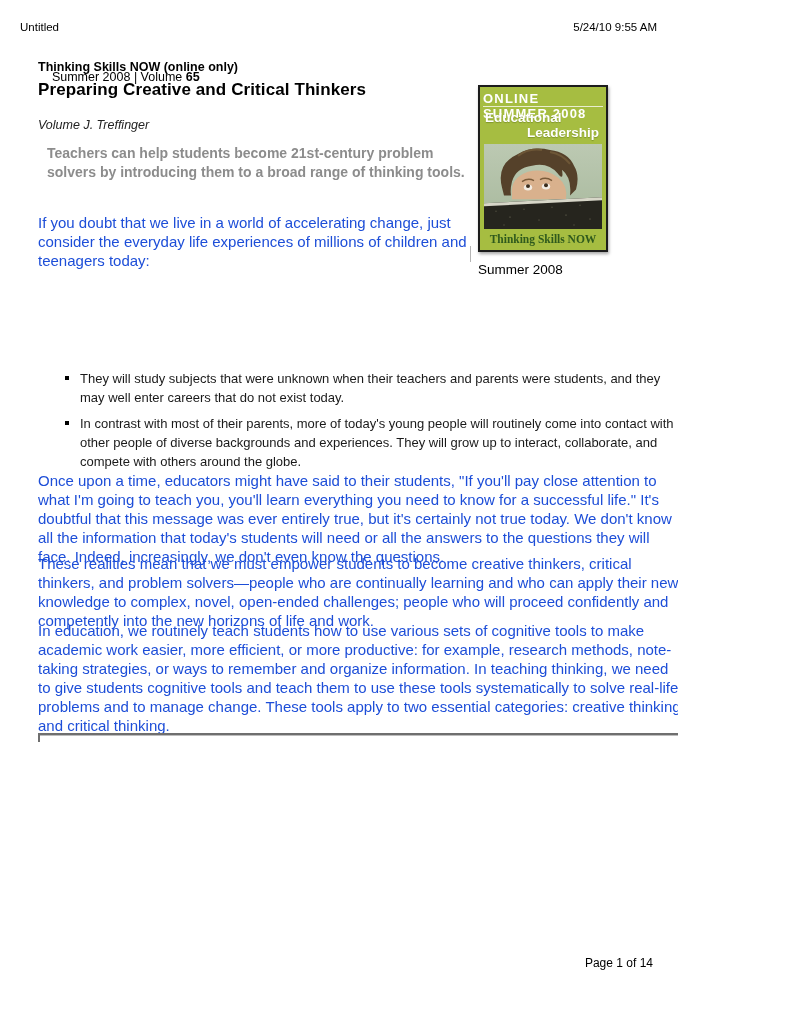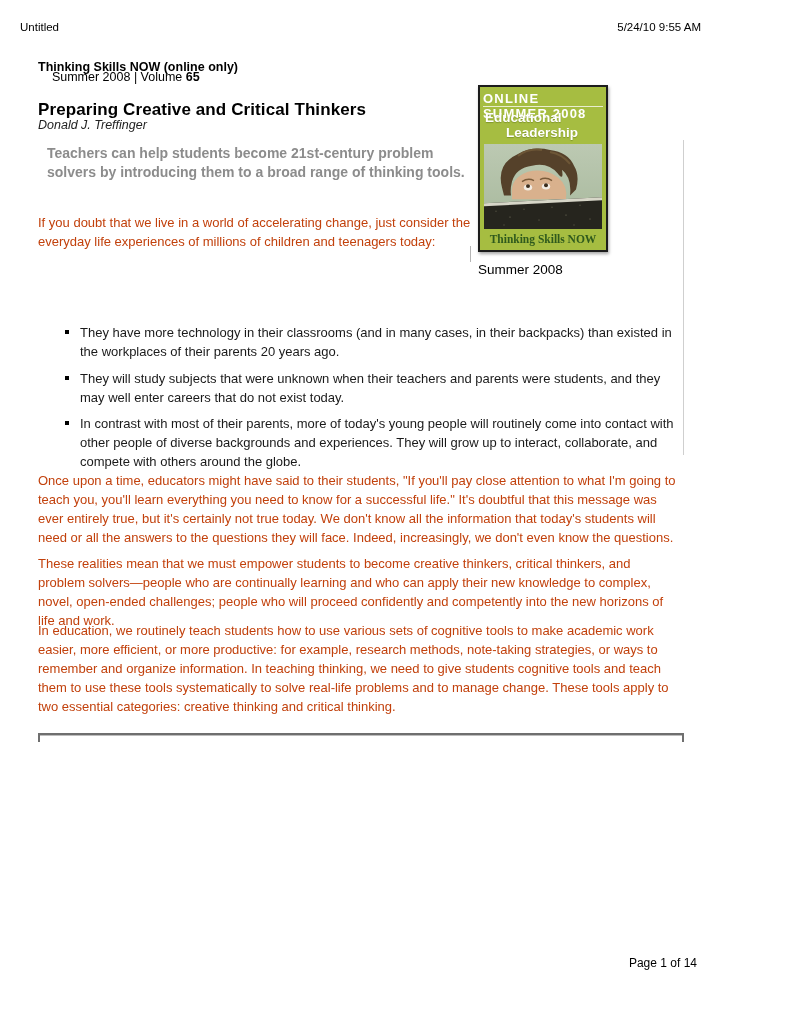--- a/index.html
+++ b/index.html
@@ -1,49 +1,48 @@
 <!DOCTYPE html>
 <html><head>
 <meta charset="utf-8">
 <style>
   html,body{margin:0;padding:0;background:#fff;}
   .page{
     position:relative;width:678px;height:1024px;background:#ffffff;
     font-family:"Liberation Sans","DejaVu Sans",sans-serif;color:#111;
     overflow:hidden;
-    padding-left:44px;
   }
   .abs{position:absolute;}
   .hdr{font-size:11.5px;color:#000;}
   .meta{font-size:12.5px;color:#000;}
   .meta b{font-weight:bold;}
   .series{font-size:12.5px;font-weight:bold;color:#000;}
   .title{font-size:17px;font-weight:bold;color:#000;letter-spacing:.1px;}
   .author{font-size:12.5px;font-style:italic;color:#222;}
   .teaser{font-size:14px;font-weight:bold;color:#8c8c8c;line-height:19px;width:420px;}
-  .para{font-size:13px;line-height:19px;color:#c2410c;}
+  .para{font-size:15px;line-height:19px;color:#1d4ed8;}
   .bullet{position:absolute;left:65px;}
   .bullet .mark{
     position:absolute;left:0;top:7px;width:4px;height:4px;background:#000;
   }
   .bullet .btxt{display:block;margin-left:15px;font-size:13px;line-height:19px;color:#1a1a1a;}
   
   .cover{
     position:absolute;left:478px;top:85px;width:126px;height:163px;
     border:2px solid #1c1c1c;box-shadow:1px 2px 3px rgba(0,0,0,.35);
   }
   .cover-inner{width:100%;height:100%;display:flex;flex-direction:column;}
   .kicker{
     height:15px;padding-top:4px;color:#fff;
     font-size:13px;letter-spacing:1.2px;font-weight:bold;
     border-bottom:1px solid rgba(255,255,255,.75);margin:0 3px;
   }
   .masthead{padding:3px 5px 4px 5px;color:#fff;font-weight:bold;font-size:13.5px;line-height:15px;
     text-shadow:0 1px 1px rgba(60,80,0,.35);}
-  .masthead .l2{text-align:center;padding-right:2px;}
+  .masthead .l2{text-align:right;padding-right:2px;}
   .photo{flex:1;margin:0 4px;overflow:hidden;background:#b4c3aa;}
   .banner{
     height:19px;display:flex;align-items:center;justify-content:center;
     font-family:"Liberation Serif","DejaVu Serif",serif;font-weight:bold;
     font-size:11.5px;margin-bottom:2px;
   }
   .caption{font-size:13.5px;color:#000;}
   
   .divider{position:absolute;left:38px;width:642px;height:7px;
     border-top:2px solid #6f6f6f;border-left:2px solid #6f6f6f;border-right:2px solid #6f6f6f;}
@@ -57,31 +56,27 @@
 <div class="page">
 
   <div class="abs hdr" style="left:20px;top:21px;">Untitled</div>
   <div class="abs hdr" style="right:21px;top:21px;">5/24/10 9:55 AM</div>
 
   <div class="abs meta" style="left:38px;top:56px;white-space:pre;">
     <span>Summer 2008 | Volume </span><b>65</b>
   </div>
   <div class="abs series" style="left:38px;top:60px;">Thinking Skills NOW (online only)</div>
 
-  <div class="abs title" style="left:38px;top:100px;">Preparing Creative and Critical Thinkers</div>
-  <div class="abs author" style="left:38px;top:118px;">Donald J. Treffinger</div>
+  <div class="abs title" style="left:38px;top:80px;">Preparing Creative and Critical Thinkers</div>
+  <div class="abs author" style="left:38px;top:118px;">Volume J. Treffinger</div>
 
   <div class="abs teaser" style="left:47px;top:144px;">Teachers can help students become 21st-century problem solvers by introducing them to a broad range of thinking tools.</div>
 
   <div class="abs para" style="left:38px;top:213px;width:436px;">If you doubt that we live in a world of accelerating change, just consider the everyday life experiences of millions of children and teenagers today:</div>
 
-  <div class="bullet" style="top:323px;width:612px;">
-    <span class="mark"></span>
-    <span class="btxt">They have more technology in their classrooms (and in many cases, in their backpacks) than existed in the workplaces of their parents 20 years ago.</span>
-  </div>
   <div class="bullet" style="top:414px;width:612px;">
     <span class="mark"></span>
     <span class="btxt">In contrast with most of their parents, more of today's young people will routinely come into contact with other people of diverse backgrounds and experiences. They will grow up to interact, collaborate, and compete with others around the globe.</span>
   </div>
   <div class="bullet" style="top:369px;width:612px;">
     <span class="mark"></span>
     <span class="btxt">They will study subjects that were unknown when their teachers and parents were students, and they may well enter careers that do not exist today.</span>
   </div>
 
   <div class="abs para" style="left:38px;top:471px;width:643px;">Once upon a time, educators might have said to their students, "If you'll pay close attention to what I'm going to teach you, you'll learn everything you need to know for a successful life." It's doubtful that this message was ever entirely true, but it's certainly not true today. We don't know all the information that today's students will need or all the answers to the questions they will face. Indeed, increasingly, we don't even know the questions.</div>

